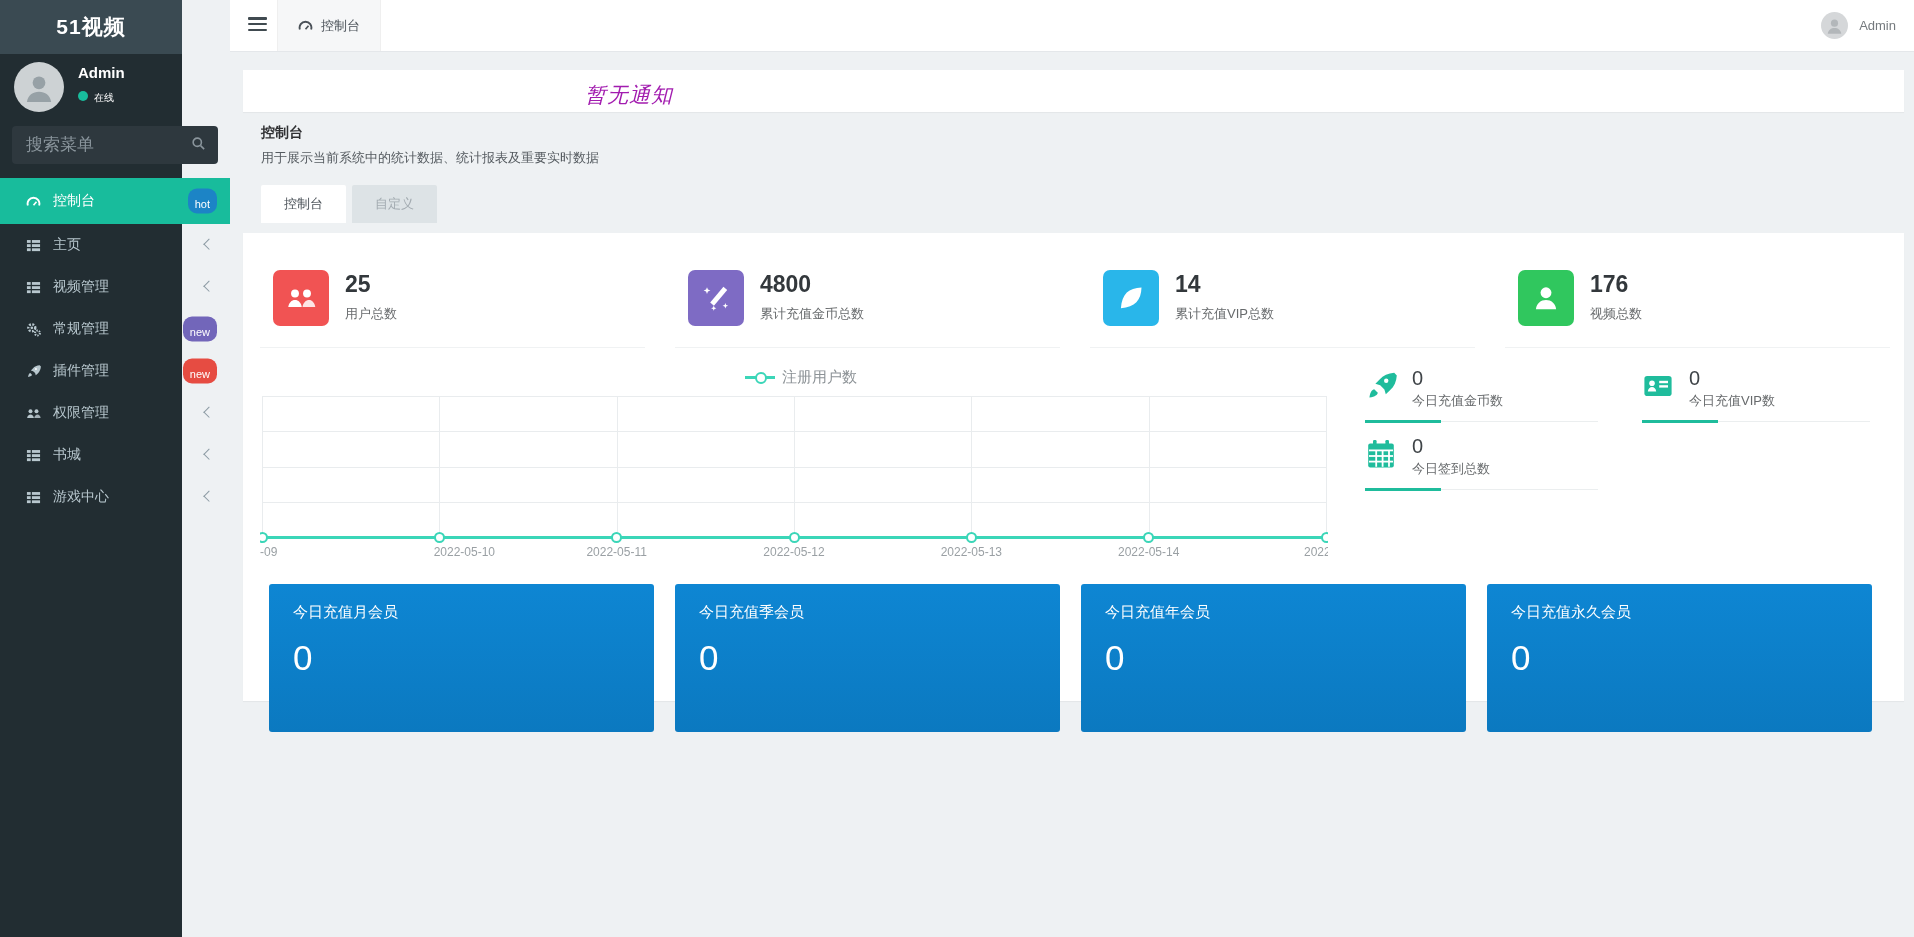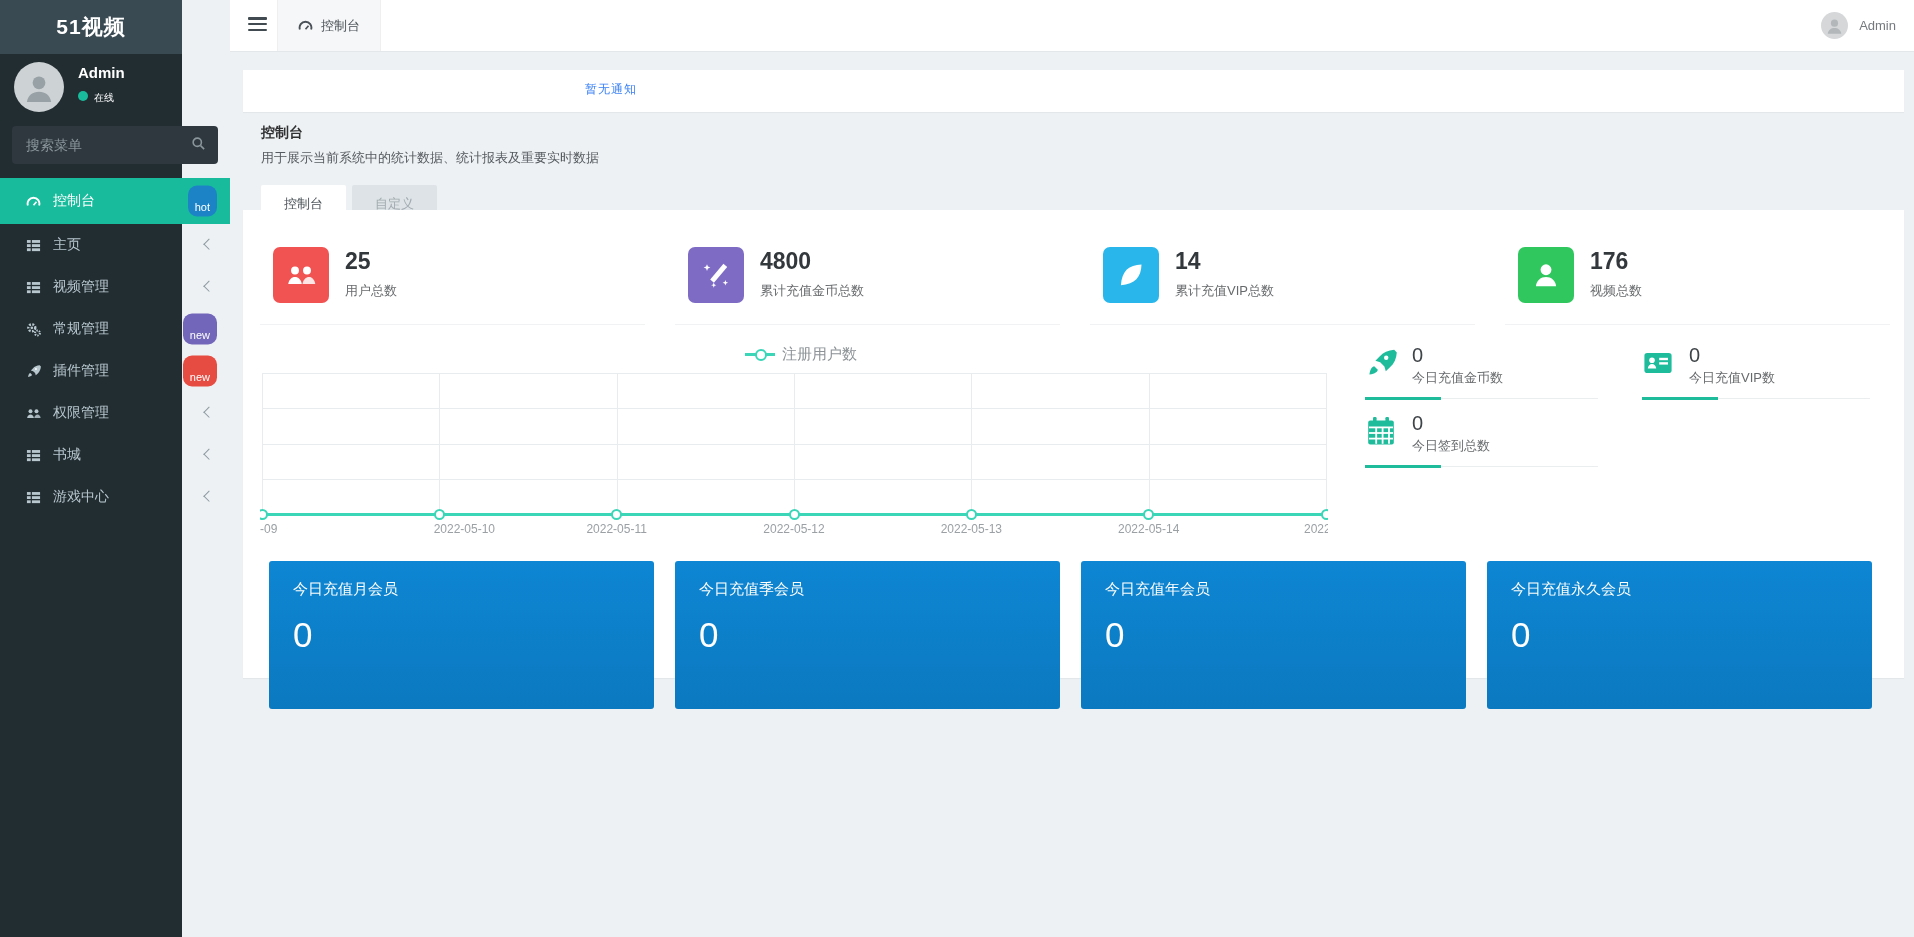--- a/index.html
+++ b/index.html
@@ -6,52 +6,52 @@
   #page{position:relative;width:1914px;height:937px;overflow:hidden;background:#eef1f3;}
   
   #sidebar{position:absolute;left:0;top:0;width:182px;height:937px;background:#222d32;}
   #logo{height:54px;line-height:54px;text-align:center;background:#3a4a52;color:#fff;font-size:21px;font-weight:bold;letter-spacing:1px;}
   #userpanel{position:absolute;left:0;top:54px;width:230px;height:62px;}
   #userpanel .avatar{position:absolute;left:14px;top:8px;width:50px;height:50px;border-radius:50%;background:#cdd2d4;overflow:hidden;display:flex;align-items:center;justify-content:center;color:#97a1a6;}
   #userpanel .uname{position:absolute;left:78px;top:10px;color:#fff;font-size:15px;font-weight:bold;}
   #userpanel .ustatus{position:absolute;left:78px;top:37px;color:#ffffff;font-size:10px;}
   #userpanel .dot{display:inline-block;width:10px;height:10px;border-radius:50%;background:#18bc9c;margin-right:6px;}
   #searchbox{position:absolute;left:12px;top:126px;width:206px;height:38px;background:#2e383e;border-radius:4px;}
-  #searchbox input{position:absolute;left:0;top:0;width:160px;height:38px;background:transparent;border:none;outline:none;color:#c7d0d5;font-size:14px;padding:0 0 0 14px;font-family:inherit;}
+  #searchbox input{position:absolute;left:0;top:0;width:160px;height:38px;background:transparent;border:none;outline:none;color:#c7d0d5;font-size:17px;padding:0 0 0 14px;font-family:inherit;}
   #searchbox input::placeholder{color:#8a959c;}
   #searchbox .sicon{position:absolute;right:12px;top:10px;color:#8a959c;cursor:pointer;}
   #menu{position:absolute;left:0;top:178px;width:230px;}
   .mi{position:relative;height:42px;display:flex;align-items:center;color:#b8c7ce;font-size:14px;cursor:pointer;}
   .mi.active{height:46px;background:#18bc9c;color:#fff;}
   .mi .mic{width:18px;margin-left:24px;margin-right:11px;display:flex;align-items:center;justify-content:center;}
-  .badge{position:absolute;right:13px;top:50%;transform:translateY(-50%);color:#fff;font-size:11px;line-height:11px;padding:16px 7px 4px;border-radius:9px;}
+  .badge{position:absolute;right:13px;top:50%;transform:translateY(-50%);color:#fff;font-size:11px;line-height:11px;padding:10px 7px 4px;border-radius:9px;}
   .chev{position:absolute;right:17px;top:50%;width:7px;height:7px;border-left:1.6px solid #8b9aa3;border-bottom:1.6px solid #8b9aa3;}
   .chev.left{transform:translateY(-60%) rotate(45deg);}
   .chev.down{transform:translateY(-70%) rotate(-45deg);}
   
   #topbar{position:absolute;left:230px;top:0;width:1684px;height:51px;background:#fff;border-bottom:1px solid #e4e7ea;}
   #hamburger{position:absolute;left:18px;top:17px;width:19px;height:16px;cursor:pointer;}
   #hamburger span{display:block;height:2.5px;background:#404a50;margin-bottom:3.4px;border-radius:1px;}
   #toptab{position:absolute;left:47px;top:0;height:51px;padding:0 20px;background:#f6f7f8;border-left:1px solid #efefef;border-right:1px solid #efefef;display:flex;align-items:center;gap:8px;font-size:13px;color:#495057;cursor:pointer;}
   #topuser{position:absolute;right:10px;top:0;height:51px;display:flex;align-items:center;gap:11px;cursor:pointer;padding:0 8px;}
   #topuser .tavatar{width:27px;height:27px;border-radius:50%;background:#d5d7d9;display:flex;align-items:center;justify-content:center;color:#b3b7ba;overflow:hidden;}
   #topuser .tname{font-size:13px;color:#757a7e;}
   
   #notice{position:absolute;left:243px;top:70px;width:1661px;height:42px;background:#fff;box-shadow:0 1px 1px rgba(0,0,0,.04);}
-  #notice .ntext{position:absolute;left:342px;top:11px;font-size:12px;color:#3b82f6;letter-spacing:1px;}
+  #notice .ntext{position:absolute;left:342px;top:11px;font-size:21px;color:#a21caf;letter-spacing:1px;font-style:italic;}
   
   #heading{position:absolute;left:261px;top:124px;}
   #heading .htitle{font-size:14px;font-weight:bold;color:#303133;}
   #heading .hsub{font-size:13px;color:#555b60;margin-top:7px;}
   #tabs{position:absolute;left:261px;top:185px;height:38px;display:flex;}
   .tab{height:38px;line-height:38px;padding:0 23px;font-size:13px;margin-right:6px;border-radius:2px 2px 0 0;cursor:pointer;}
   .tab.active{background:#fff;color:#495057;}
   .tab.inactive{background:#dde3e6;color:#a3abb1;}
   
-  #panel{position:absolute;left:243px;top:210px;width:1661px;height:468px;background:#fff;box-shadow:0 1px 1px rgba(0,0,0,.04);}
+  #panel{position:absolute;left:243px;top:233px;width:1661px;height:468px;background:#fff;box-shadow:0 1px 1px rgba(0,0,0,.04);}
   
   #stats-row{position:absolute;left:17px;top:26px;width:1630px;display:flex;gap:30px;}
   .stat{width:385px;height:88px;border-bottom:1px solid #f0f2f3;display:flex;align-items:flex-start;}
   .stat .sic{width:56px;height:56px;border-radius:7px;margin:11px 16px 0 13px;display:flex;align-items:center;justify-content:center;color:#fff;}
   .stat .snum{font-size:23px;font-weight:bold;color:#33383c;margin-top:12px;}
   .stat .slab{font-size:13px;color:#676a6c;margin-top:7px;}
   
   #chart{position:absolute;left:17px;top:129px;width:1068px;height:200px;overflow:hidden;}
   .gl{position:absolute;background:#e9ecee;}
   .chart-line{position:absolute;height:3px;background:#3bd6b8;border-radius:2px;}

